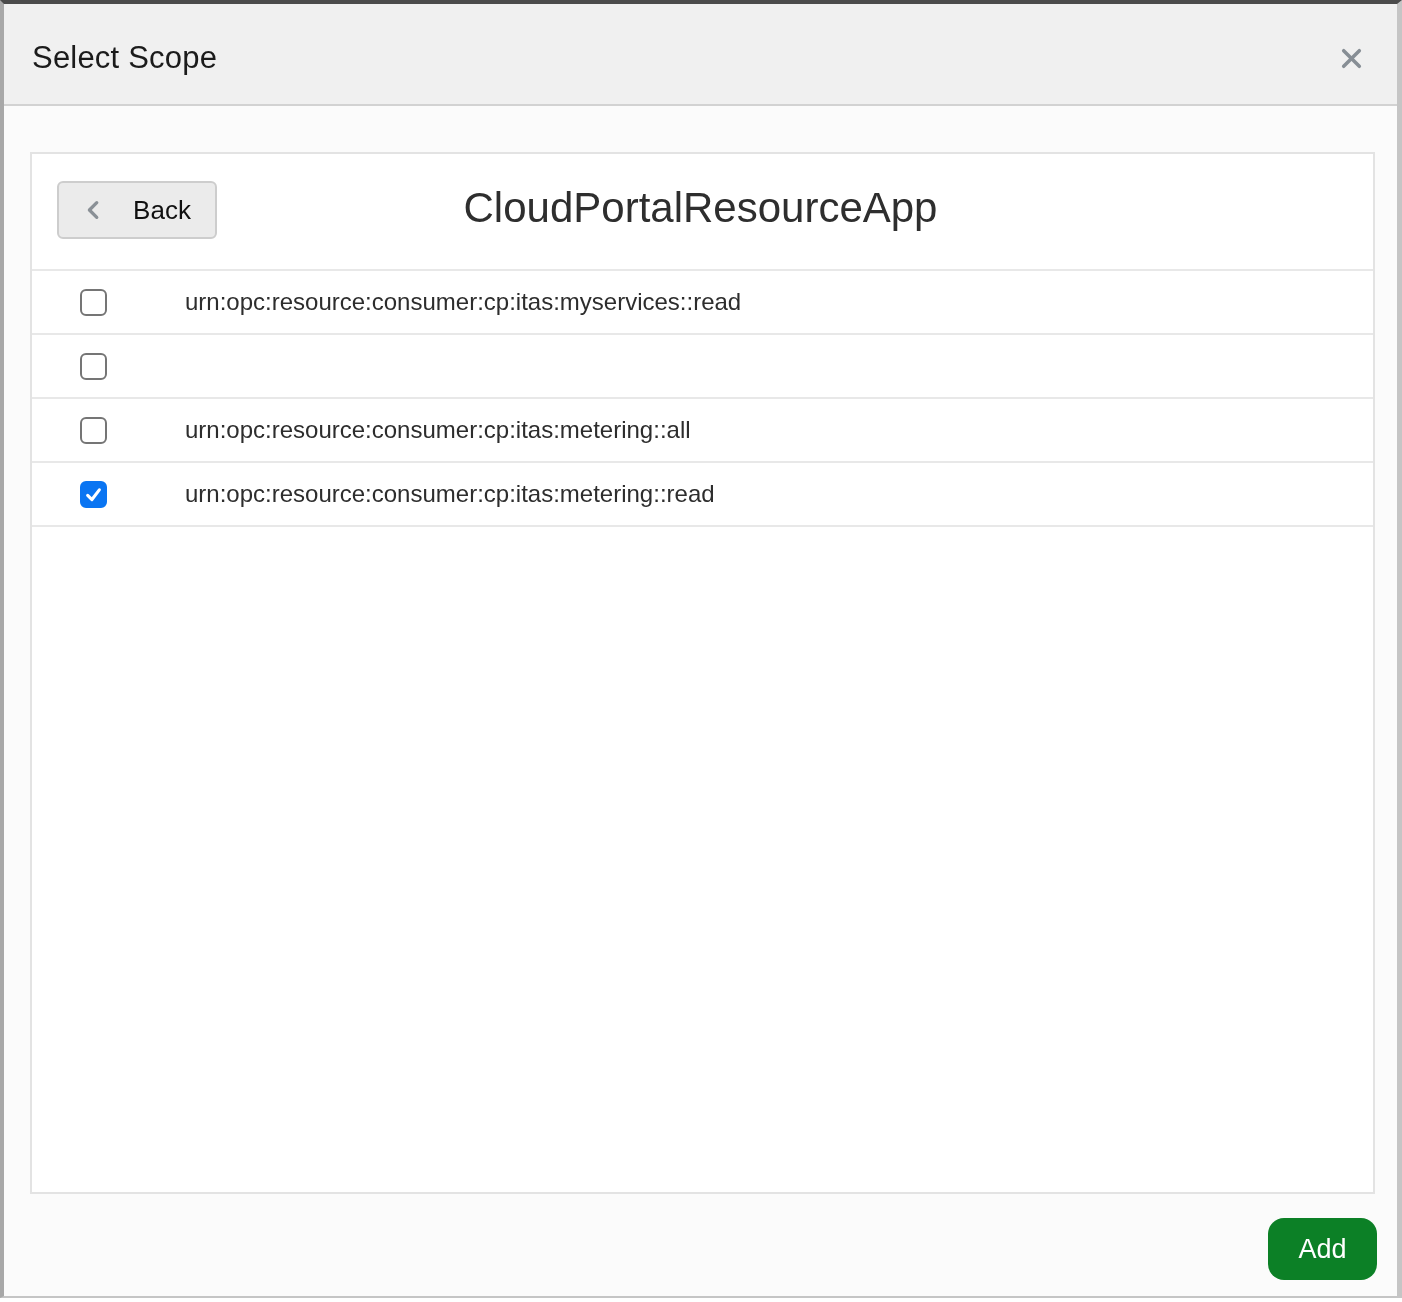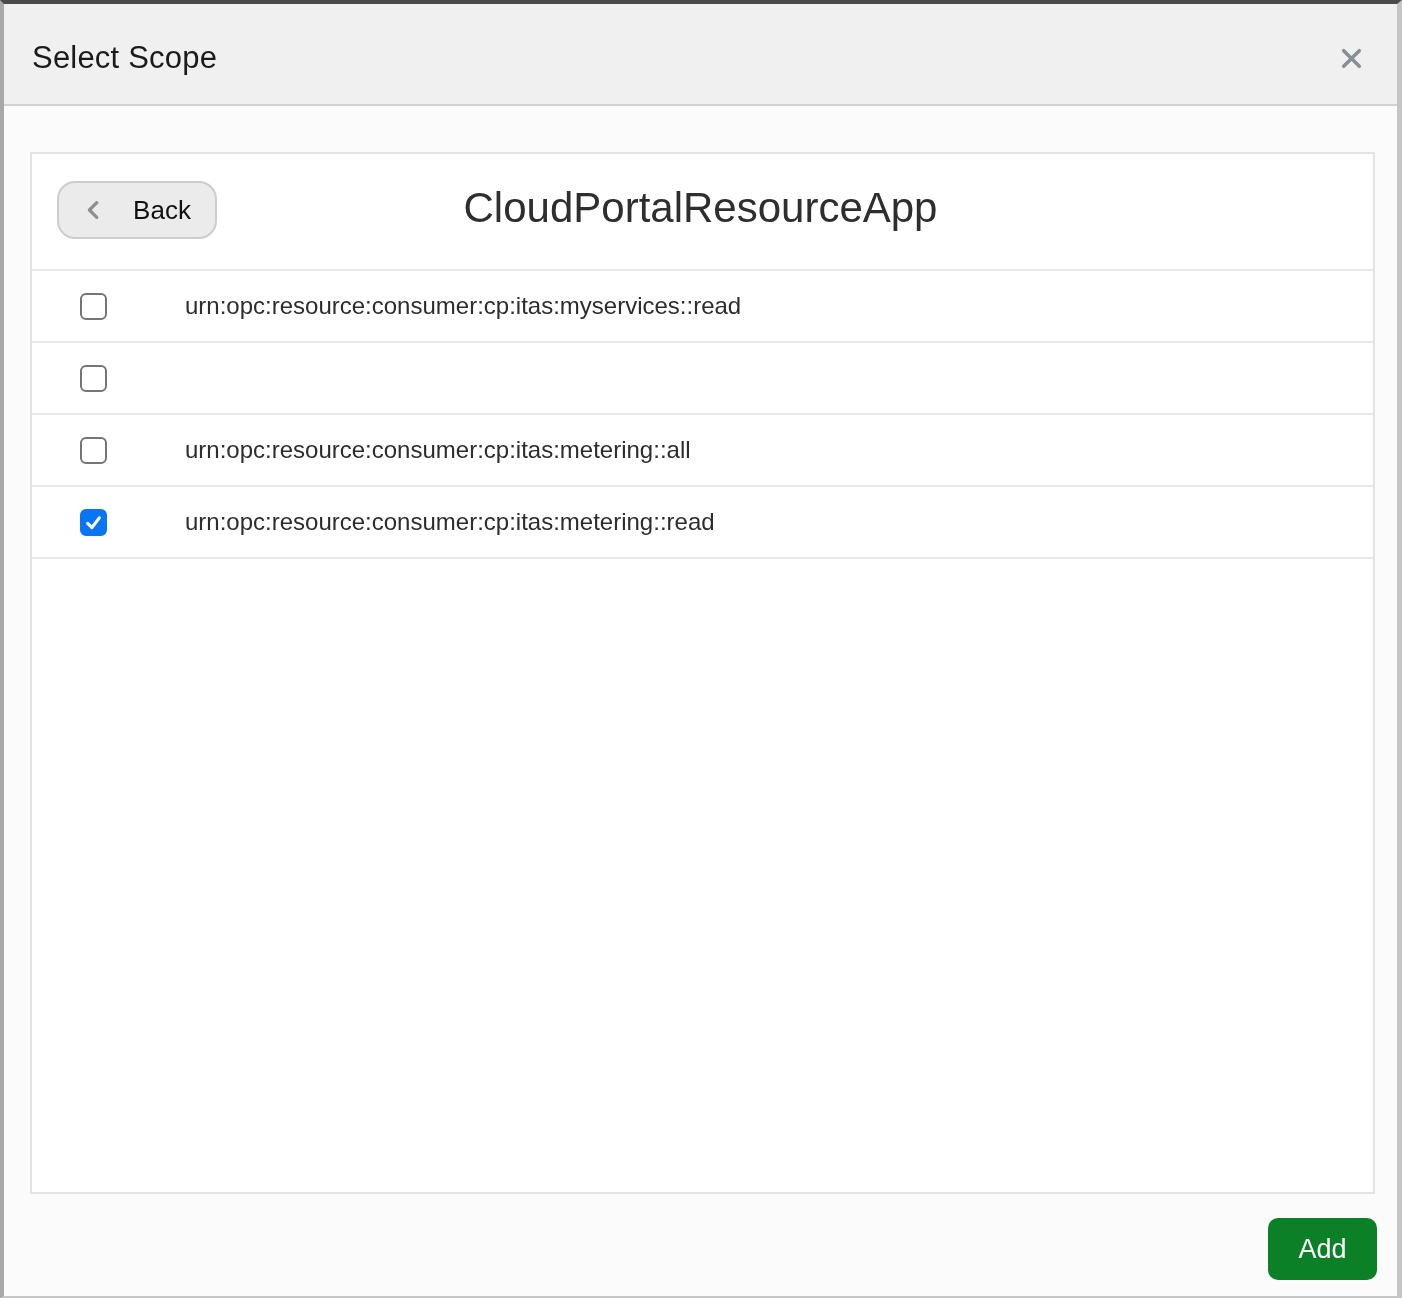--- a/index.html
+++ b/index.html
@@ -47,34 +47,34 @@
   .scope-panel {
     background: #ffffff;
     border: 2px solid #e3e3e3;
     height: 1042px;
   }
   .panel-header { position: relative; height: 117px; border-bottom: 2px solid #e8e8e8; }
   .back-button {
     position: absolute; left: 25px; top: 27px;
     width: 160px; height: 58px;
     background: #ebebeb;
-    border: 2px solid #cdcdcd; border-radius: 18px;
+    border: 2px solid #cdcdcd; border-radius: 6px;
     display: flex; align-items: center; justify-content: center; gap: 28px;
     font-family: inherit; font-size: 26px; color: #101010; cursor: pointer;
   }
   .back-button svg { width: 22px; height: 26px; }
   .app-title {
     position: absolute; left: 0; right: 4px; top: 30px;
     text-align: center;
     font-size: 42px; font-weight: 400; color: #2e2e2e;
   }
 
   
   .scope-row {
-    height: 72px; display: flex; align-items: center;
+    height: 64px; display: flex; align-items: center;
     padding-left: 48px;
     border-bottom: 2px solid #e8e8e8;
     background: #ffffff;
   }
   .checkbox {
     width: 27px; height: 27px; flex: 0 0 auto;
     border: 2px solid #757575; border-radius: 6px;
     background: #ffffff; cursor: pointer;
     display: flex; align-items: center; justify-content: center;
   }
@@ -82,21 +82,21 @@
   .checkbox svg { display: none; width: 21px; height: 21px; }
   .checkbox.checked svg { display: block; }
   .scope-label { margin-left: 78px; font-size: 24px; color: #2d2d2d; }
 
   
   .dialog-footer { flex: 0 0 auto; height: 102px; position: relative; }
   .add-button {
     position: absolute; right: 20px; top: 24px;
     width: 109px; height: 62px;
     background: var(--add-green); color: #ffffff;
-    border: none; border-radius: 10px;
+    border: none; border-radius: 16px;
     font-family: inherit; font-size: 27px; cursor: pointer;
   }
 </style>
 </head>
 <body style="--accent-blue: #0a75f2; --add-green: #0c8026; --header-bg: #f0f0f0;">
 
 <div class="screen">
   <div class="modal">
 
     <div class="dialog-header">

